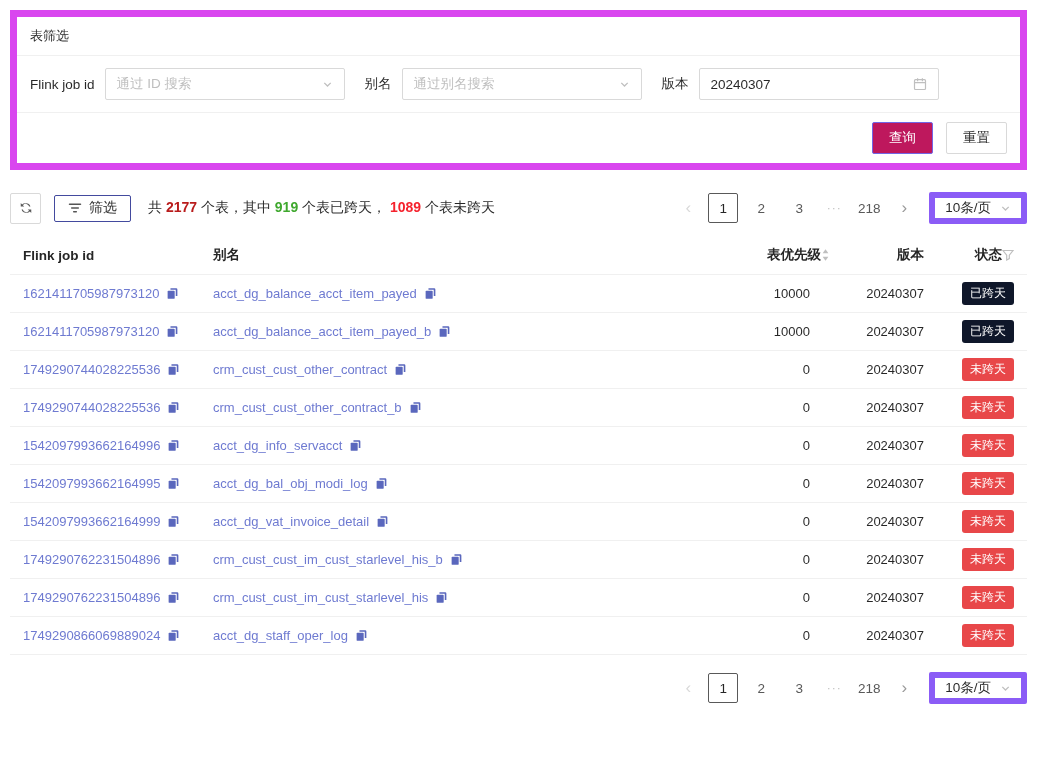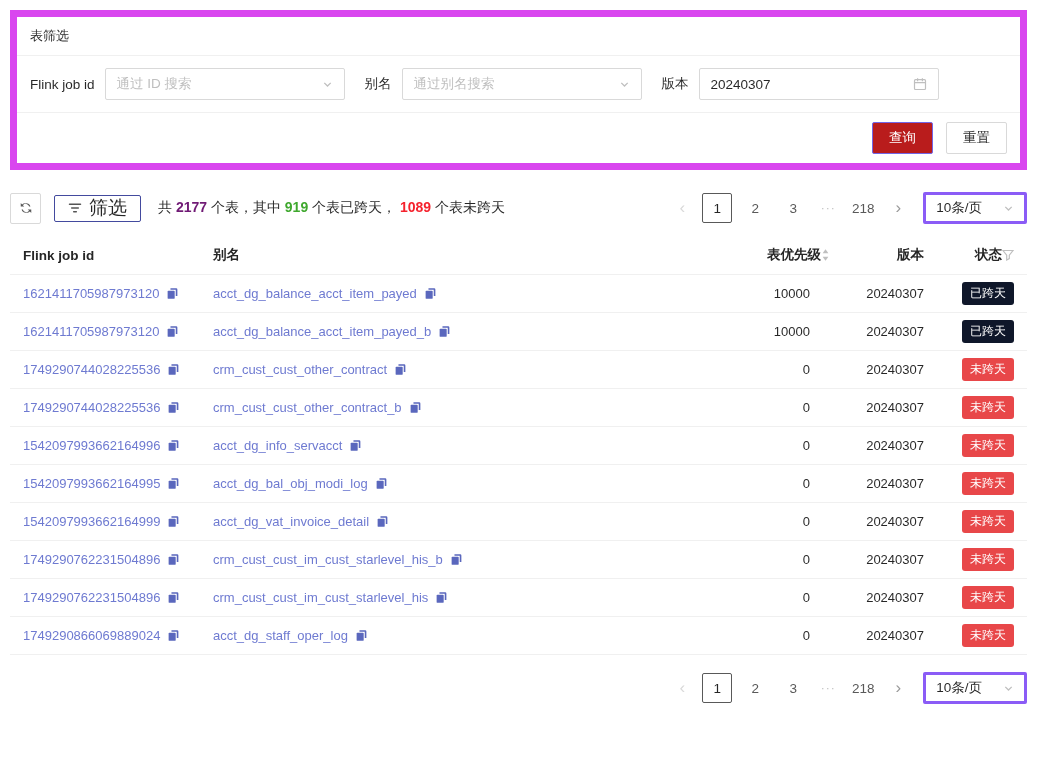--- a/index.html
+++ b/index.html
@@ -25,53 +25,53 @@
   .placeholder { color: #bfbfbf; font-size: 13.5px; }
   .control-value { font-size: 13.5px; color: rgba(0,0,0,.85); }
   .suffix-icon { display: flex; align-items: center; color: #bfbfbf; }
 
   .button-row { display: flex; justify-content: flex-end; align-items: center; gap: 13px; padding: 9px 13px; }
   .btn {
     height: 32px; padding: 0 16px; font-size: 13.5px; border-radius: 2px;
     border: 1px solid #d9d9d9; background: #fff; color: rgba(0,0,0,.85); cursor: pointer;
     font-family: inherit;
   }
-  .btn-primary { background: #b91c1c; border-color: #7265e6; color: #fff; }
+  .btn-primary { background: #be185d; border-color: #7265e6; color: #fff; }
 
   
   .toolbar { display: flex; align-items: center; margin-top: 22px; }
   .icon-btn {
     width: 31px; height: 31px; border: 1px solid #d9d9d9; border-radius: 2px; background: #fff;
     display: flex; align-items: center; justify-content: center; color: #595959; cursor: pointer;
   }
   .filter-btn {
     margin-left: 13px; height: 27px; padding: 0 13px; border: 1px solid #434a9e; border-radius: 2px;
-    background: #fff; display: flex; align-items: center; gap: 7px; font-size: 19px;
+    background: #fff; display: flex; align-items: center; gap: 7px; font-size: 14px;
     color: rgba(0,0,0,.85); cursor: pointer; font-family: inherit;
   }
   .summary { margin-left: 17px; font-size: 14px; white-space: nowrap; }
   .num { font-weight: 700; }
-  .num-blue { color: #701a75; }
+  .num-blue { color: #b91c1c; }
   .num-green { color: #3fa82e; }
   .num-red { color: #f5222d; }
 
   
   .pagination { display: flex; align-items: center; gap: 8px; margin-left: auto; }
   .page-chevron { min-width: 24px; text-align: center; font-size: 17px; line-height: 30px; cursor: pointer; }
   .page-chevron.prev { color: #d9d9d9; }
   .page-chevron.next { color: #999; }
   .page-item {
     min-width: 30px; height: 30px; display: flex; align-items: center; justify-content: center;
     font-size: 13.5px; color: #595959; border-radius: 2px; cursor: pointer;
   }
   .page-item.active { border: 1px solid #595959; color: rgba(0,0,0,.85); }
   .page-ellipsis { color: #bfbfbf; font-size: 12px; letter-spacing: 1px; cursor: pointer; min-width: 24px; text-align: center; }
   .size-select {
-    margin-left: 5px; height: 32px; border: 3px solid #8b5cf6; border-radius: 2px;
-    display: flex; align-items: center; gap: 21px; padding: 0 10px; font-size: 13.5px;
+    margin-left: 5px; height: 32px; border: 6px solid #8b5cf6; border-radius: 2px;
+    display: flex; align-items: center; gap: 9px; padding: 0 10px; font-size: 13.5px;
     background: #fff; cursor: pointer;
   }
 
   
   table { width: 100%; border-collapse: collapse; margin-top: 12px; table-layout: fixed; }
   th {
     font-size: 13.5px; font-weight: 600; color: #262626; text-align: left;
     padding: 10px 8px; border-bottom: 1px solid #f0f0f0; white-space: nowrap;
   }
   td { padding: 0 8px; height: 38px; border-bottom: 1px solid #f0f0f0; font-size: 13px; white-space: nowrap; overflow: hidden; }

